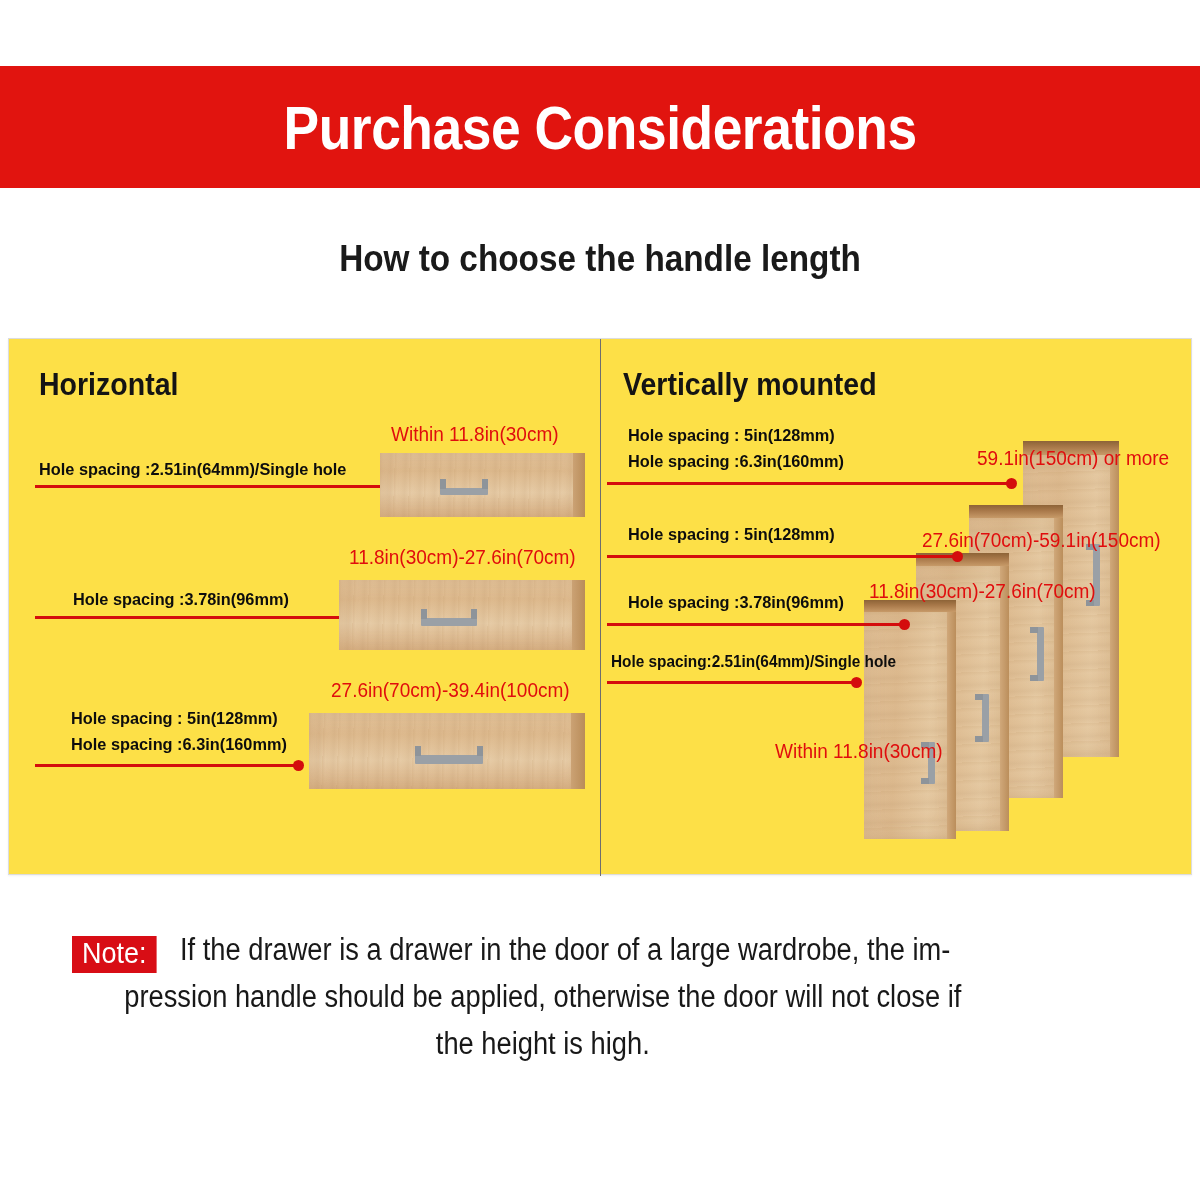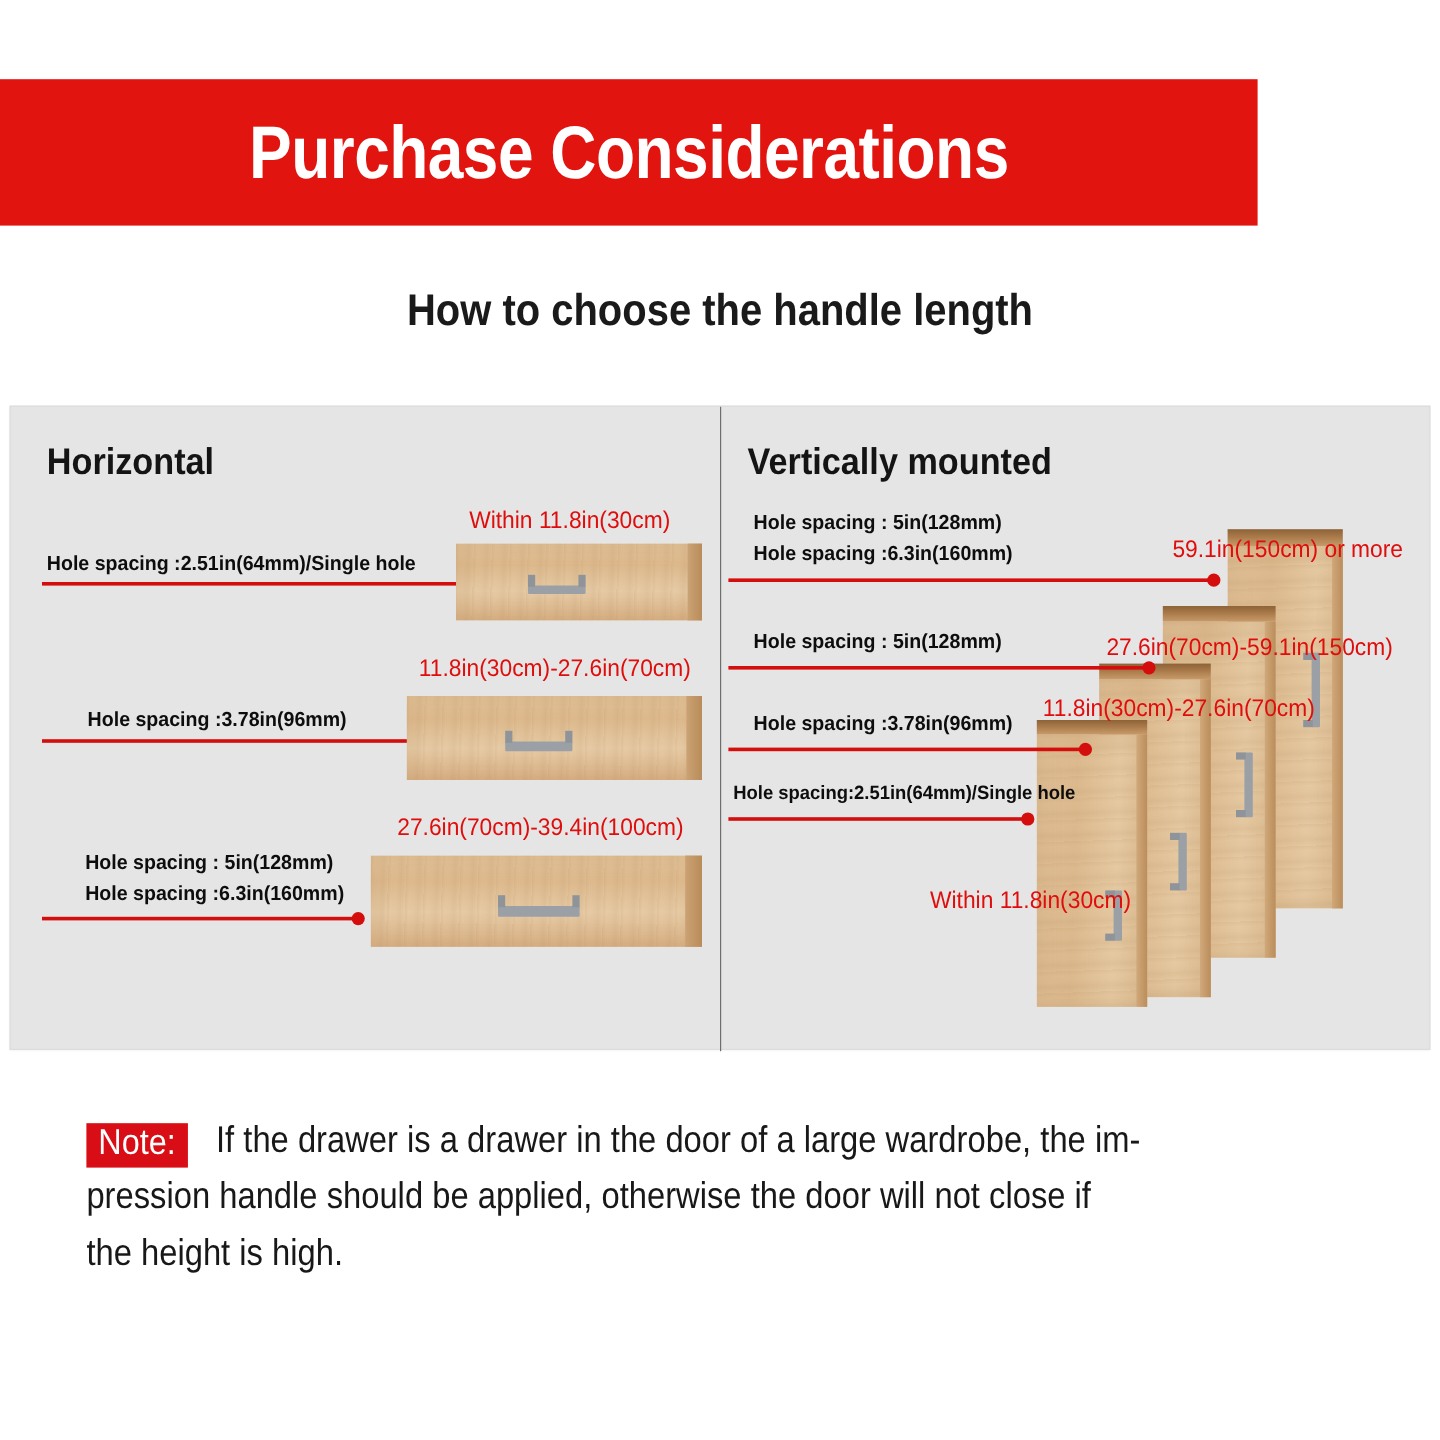--- a/index.html
+++ b/index.html
@@ -13,21 +13,21 @@
     font-family: "Liberation Sans", sans-serif;
     overflow: hidden;
     position: relative;
   }
 
   
   #header-banner {
     position: absolute;
     left: 0;
     top: 66px;
-    width: 1048px;
+    width: 1200px;
     height: 122px;
     background: #e1140f;
     display: flex;
     align-items: center;
     justify-content: center;
   }
   #header-title {
     color: #ffffff;
     font-size: 62px;
     font-weight: bold;
@@ -50,21 +50,21 @@
     white-space: nowrap;
   }
 
   
   #diagram-container {
     position: absolute;
     left: 8px;
     top: 338px;
     width: 1184px;
     height: 537px;
-    background: #e5e5e5;
+    background: #fde047;
     border: 1px solid #dcdcdc;
     box-sizing: border-box;
     box-shadow: 0 1px 2px rgba(0,0,0,0.06);
   }
   #panel-divider {
     position: absolute;
     left: 591px;
     top: 0px;
     width: 1px;
     height: 537px;
@@ -202,20 +202,21 @@
   }
   .handle-v::before { top: 0; }
   .handle-v::after  { bottom: 0; }
 
   
   #note-section {
     position: absolute;
     left: 72px;
     top: 926px;
     width: 1070px;
+    text-align: center;
   }
   #note-badge {
     display: inline-block;
     background: #d80d15;
     color: #ffffff;
     font-size: 30px;
     font-weight: normal;
     padding: 2px 11px 5px 11px;
     line-height: 1.0;
     vertical-align: baseline;

